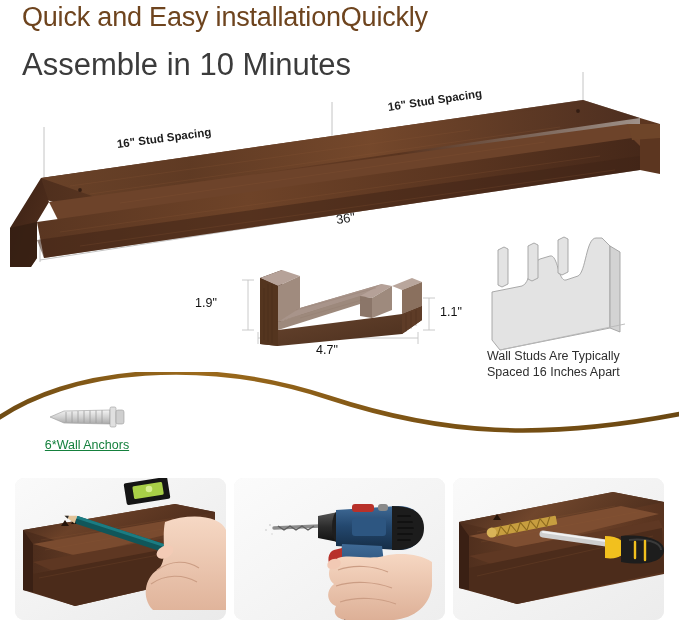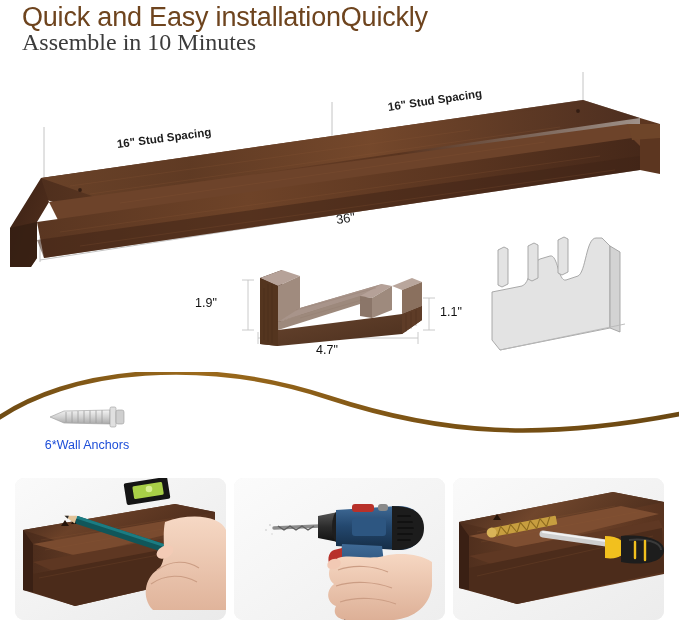--- a/index.html
+++ b/index.html
@@ -12,22 +12,22 @@
   }
   .page{position:relative;width:679px;height:626px;overflow:hidden;background:#fff;}
 
   
   .title{
     position:absolute;left:22px;top:2px;
     font-size:27px;font-weight:normal;letter-spacing:-0.2px;
     color:#6e441e;white-space:nowrap;
   }
   .subtitle{
-    position:absolute;left:22px;top:29px;
-    font-size:24px;font-weight:normal;color:#3b3b3b;white-space:nowrap;font-family:Liberation Serif, serif;
+    position:absolute;left:22px;top:47px;
+    font-size:31px;font-weight:normal;color:#3b3b3b;white-space:nowrap;
   }
 
   
   .hero{position:absolute;left:0;top:62px;width:679px;height:205px;}
   .hero svg{display:block;}
 
   .dim-label{
     position:absolute;font-size:11.5px;color:#1d1d1d;font-weight:bold;
     white-space:nowrap;transform-origin:left center;
   }
@@ -47,21 +47,21 @@
   }
 
   
   .wave{position:absolute;left:0;top:372px;width:679px;height:76px;}
   .wave svg{display:block;}
 
   
   .hw{position:absolute;top:402px;height:58px;}
   .hw-icon{position:relative;height:30px;display:flex;align-items:center;justify-content:center;}
   .hw-label{
-    font-size:12.5px;color:#1d4ed8;text-align:center;margin-top:6px;white-space:nowrap;
+    font-size:12.5px;color:#15803d;text-align:center;margin-top:6px;white-space:nowrap;text-decoration:underline;
   }
   .hw-0{left:26px;width:122px;}
   .hw-1{left:150px;width:122px;}
   .hw-2{left:272px;width:74px;}
 
   
   .photos{position:absolute;left:0;top:478px;width:679px;height:148px;}
   .photo{
     position:absolute;top:0;width:211px;height:142px;
     border-radius:9px;overflow:hidden;background:#f2f2f2;
@@ -250,20 +250,24 @@
       </g>
 
       <g fill="#d3d3d3" stroke="#a0a0a0" stroke-width="0.9">
         <path d="M140,14 L150,20 L150,100 L140,96 Z"></path>
       </g>
 
       <line x1="30" y1="118" x2="155" y2="92" stroke="#b8b8b8" stroke-width="0.9" fill="none"></line>
     </svg>
   </div>
 
+  <div class="stud-caption">
+    <div>Wall Studs Are Typically</div>
+    <div>Spaced 16 Inches Apart</div>
+  </div>
 
   <div class="wave">
     <svg width="679" height="76" viewBox="0 0 679 76">
       <defs>
         <linearGradient id="goldGrad" x1="0" y1="0" x2="1" y2="0">
           <stop offset="0" stop-color="#6d4a13"></stop>
           <stop offset="0.3" stop-color="#9c6a1c"></stop>
           <stop offset="0.6" stop-color="#7d5415"></stop>
           <stop offset="1" stop-color="#6a4712"></stop>
         </linearGradient>

